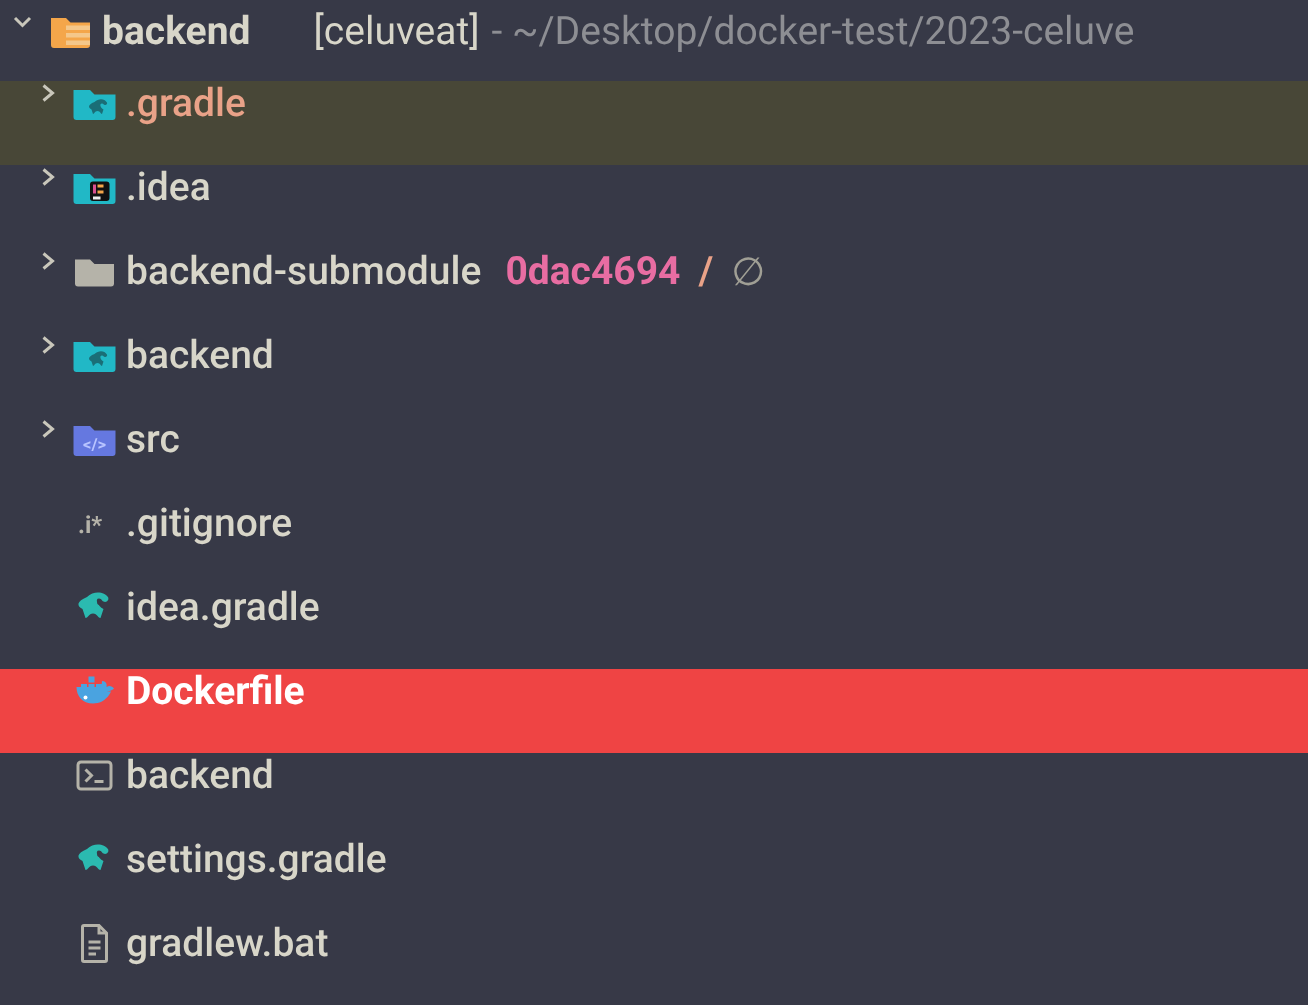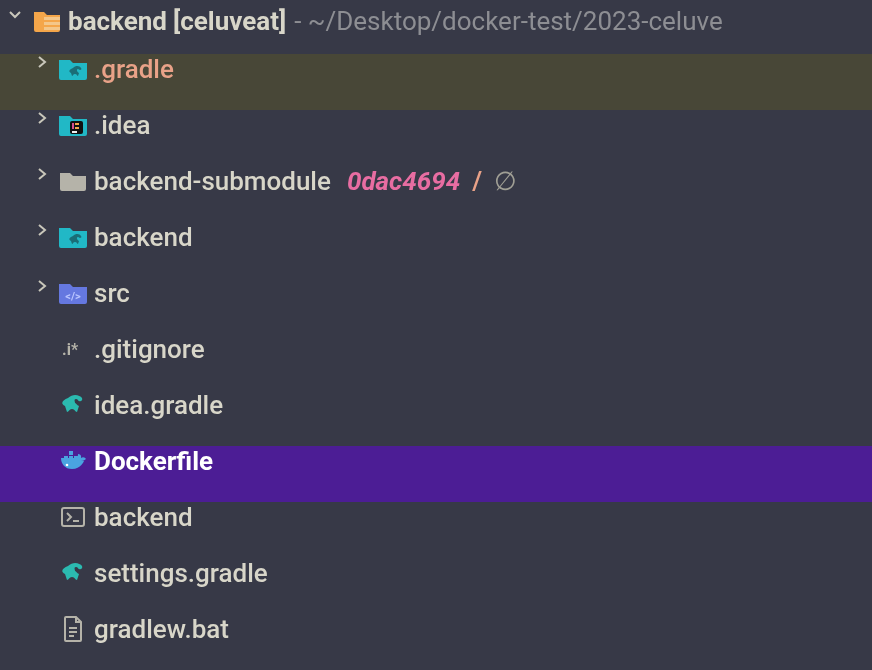--- a/index.html
+++ b/index.html
@@ -17,45 +17,45 @@
   .row {
     display: flex;
     align-items: flex-start;
     height: 56px;
     padding-left: 8px;
     white-space: nowrap;
     gap: 6px;
   }
   .row.root { height: 48px; padding-bottom: 4px;}
   .row.hover { background: #484737; }
-  .row.selected { background: #4c1d95; color: #ffffff; }
+  .row.selected { background: #ef4444; color: #ffffff; }
   .row.selected .label { color: #ffffff; font-weight: 700; }
   .indent-0 { padding-left: 4px; }
-  .indent-1 { padding-left: 30px; }
+  .indent-1 { padding-left: 20px; }
   .chevron {
     width: 22px;
     display: inline-flex;
     justify-content: center;
     color: #c9c7bb;
   }
   .chevron.blank { visibility: hidden; }
   .icon {
     width: 30px;
     height: 30px;
     display: inline-flex;
     align-items: center;
     justify-content: center;
     flex-shrink: 0;
   }
   .label { }
   .label.bold { font-weight: 700; }
   .label.coral { color: #e9a288; }
-  .bracket { font-weight: 700; }
+  .bracket { font-weight: 400; margin-left: 36px; }
   .path-dim { color: #8d8e93; font-weight: 400; margin-left: 2px; }
-  .hash { color: #e86da2; font-weight: 700; margin-left: 10px; font-style: italic; }
+  .hash { color: #e86da2; font-weight: 700; margin-left: 10px; }
   .slash { color: #e9a288; margin-left: 6px; font-weight: 600; }
   .empty-circ { color: #a09f95; margin-left: 6px; }
   svg { display: block; }
 </style>
 </head>
 <body>
 
 <div class="tree">
 
   <div class="row root indent-0">

